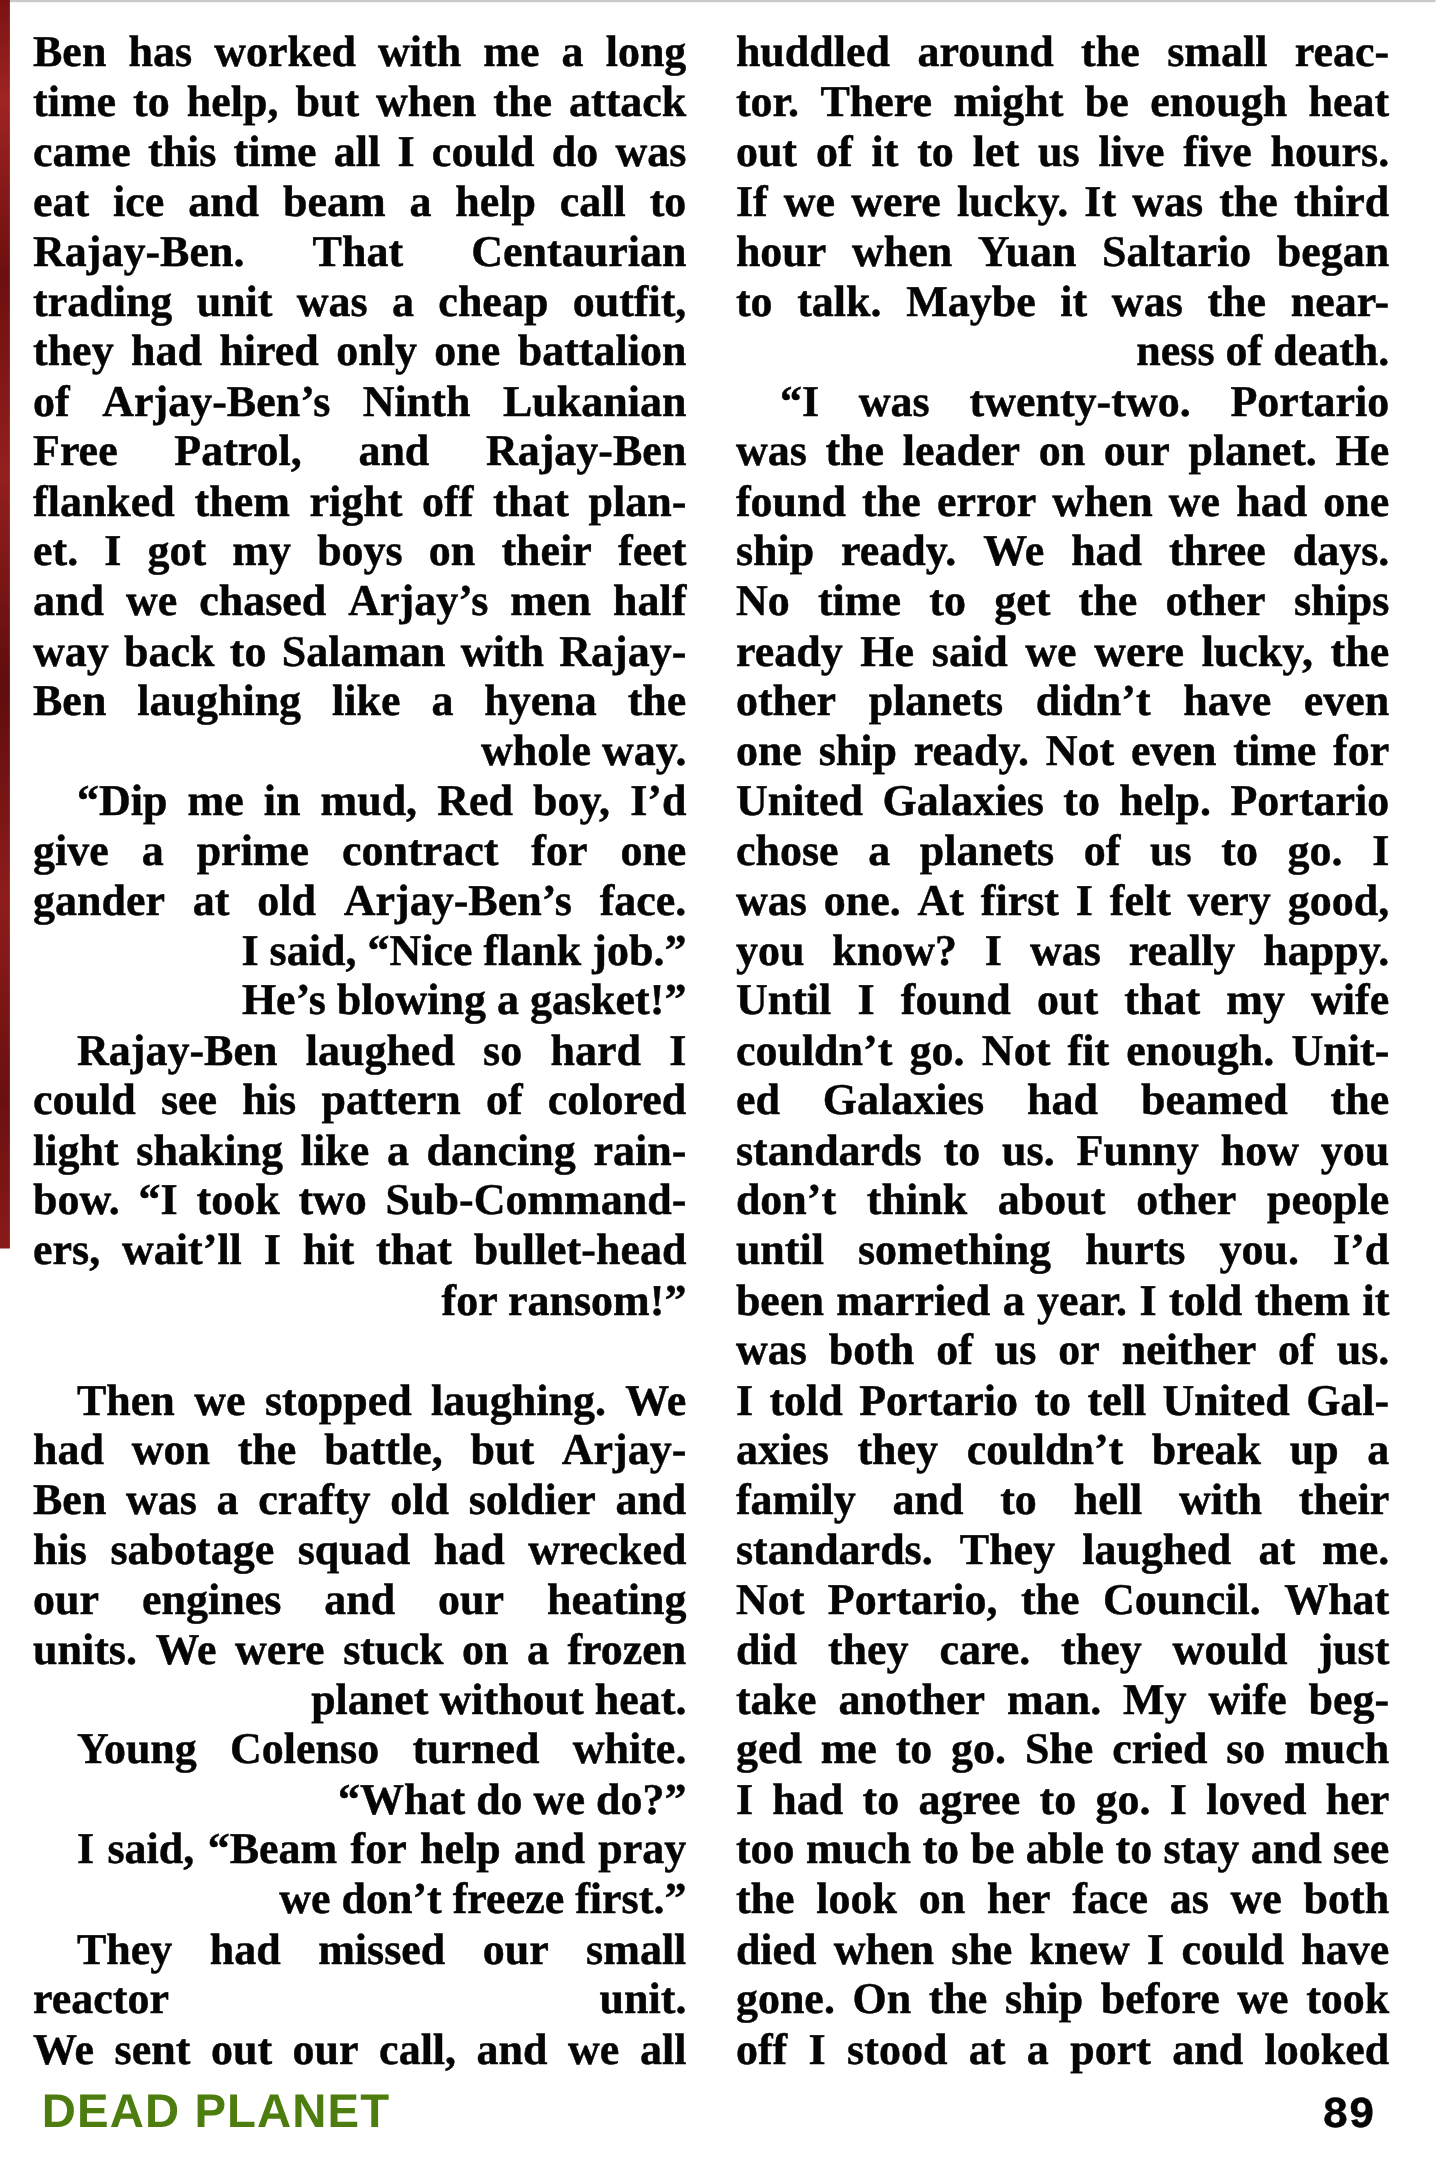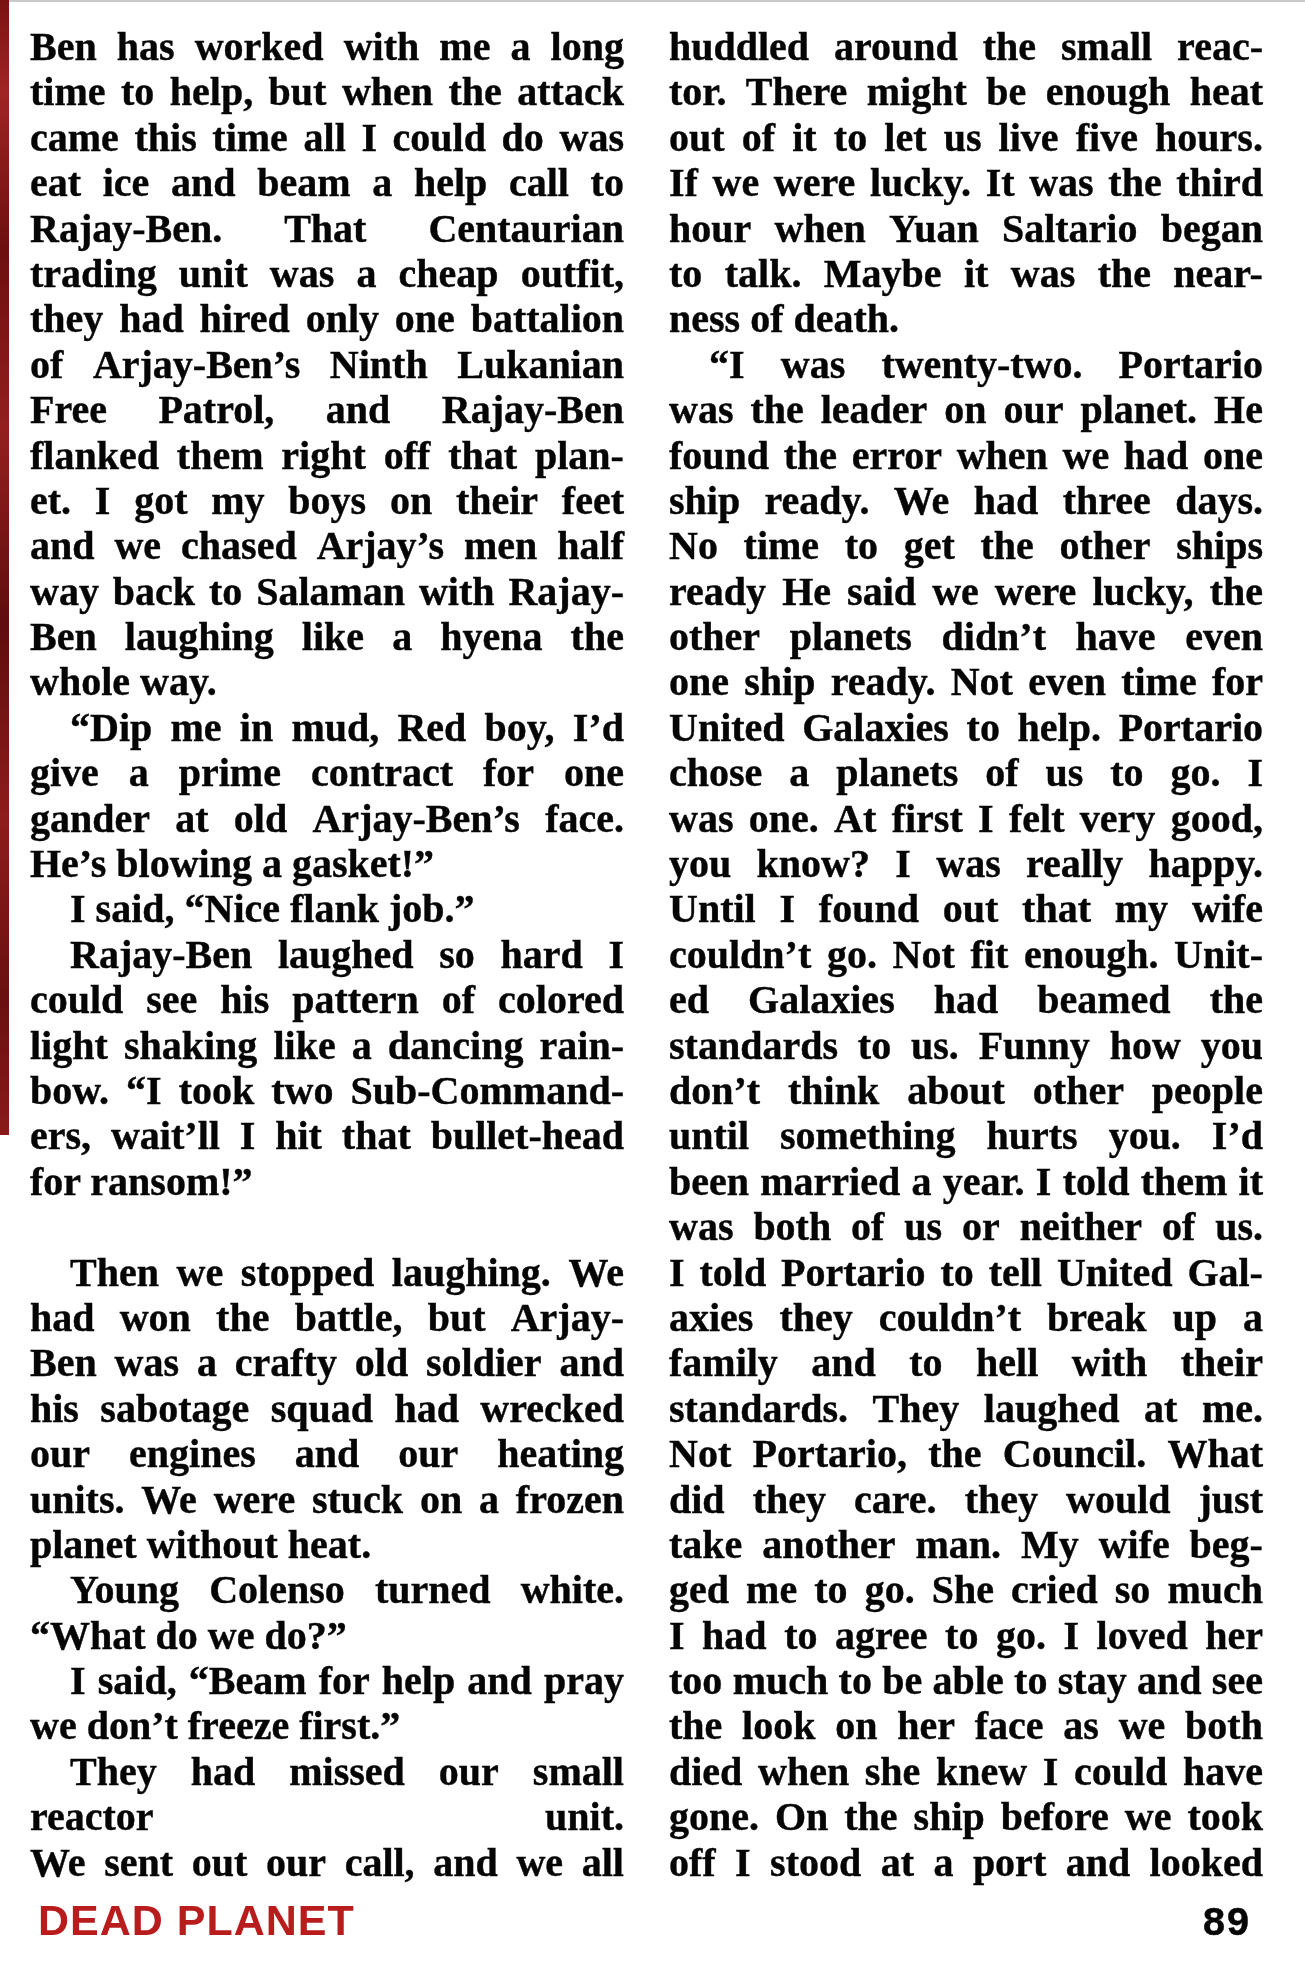--- a/index.html
+++ b/index.html
@@ -16,21 +16,21 @@
     background: #c9c9c9;
   }
   .edge-strip {
     position: absolute; left: 0; top: 0; width: 9px; height: 1135px;
     background: linear-gradient(180deg,
       #7a1212 0%, #a02424 8%, #6d0f0f 22%, #941f1f 38%,
       #5f0d0d 55%, #8e1c1c 72%, #6a1010 88%, #8a1a1a 100%);
   }
   .text-block {
     position: absolute; left: 30px; top: 24px; width: 1233px;
-    display: flex; gap: 45px;
+    display: flex; gap: 45px; text-align: right;
   }
   .column {
     width: 594px;
     font-size: 40px;
     font-weight: bold;
     color: #050505;
     -webkit-text-stroke: 0.4px #050505;
   }
   .line {
     height: 45.4px;
@@ -41,21 +41,21 @@
   .line.ind { padding-left: 40px; }
   .footer {
     position: absolute; left: 38px; top: 1896px; width: 1212px;
     display: flex; justify-content: space-between; align-items: baseline;
   }
   .running-title {
     font-family: "Liberation Sans", sans-serif;
     font-weight: bold;
     font-size: 43px;
     letter-spacing: 1px;
-    color: #b91c1c;
+    color: #4d7c0f;
   }
   .page-number {
     font-family: Liberation Mono, monospace;
     font-weight: bold;
     font-size: 40px;
     color: #050505;
     -webkit-text-stroke: 0.4px #050505;
   }
 </style>
 </head>
@@ -198,22 +198,22 @@
           <span>for</span>
           <span>one</span>
         </div>
         <div class="line just">
           <span>gander</span>
           <span>at</span>
           <span>old</span>
           <span>Arjay-Ben’s</span>
           <span>face.</span>
         </div>
+        <div class="line ind">I said, “Nice flank job.”</div>
         <div class="line">He’s blowing a gasket!”</div>
-        <div class="line ind">I said, “Nice flank job.”</div>
         <div class="line just ind">
           <span>Rajay-Ben</span>
           <span>laughed</span>
           <span>so</span>
           <span>hard</span>
           <span>I</span>
         </div>
         <div class="line just">
           <span>could</span>
           <span>see</span>

